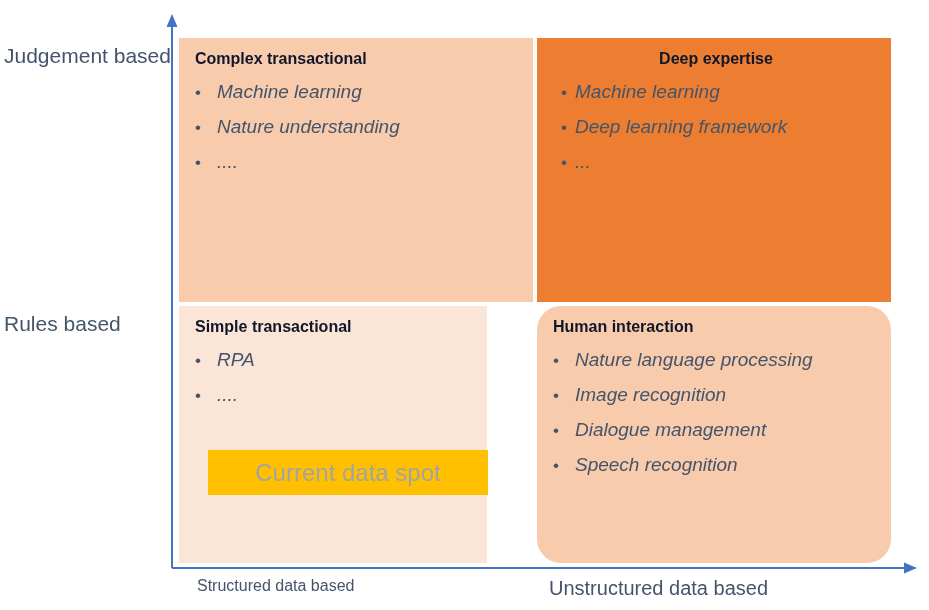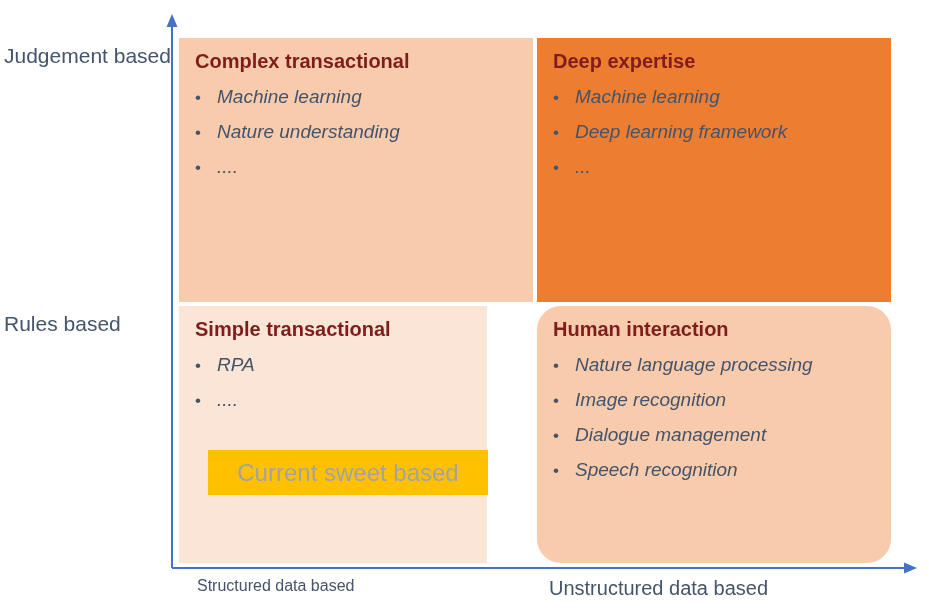--- a/index.html
+++ b/index.html
@@ -32,29 +32,29 @@
   .label-structured   { left: 197px; top: 577px; font-size: 16px; }
   .label-unstructured { left: 549px; top: 577px; font-size: 20px; }
 
   .quad {
     position: absolute;
     box-sizing: border-box;
     padding: 12px 12px 0 16px;
     color: #44546A;
   }
   .q-tl { left: 179px; top: 38px;  width: 354px; height: 264px; background: #F8CBAD; }
-  .q-tr { left: 537px; top: 38px;  width: 354px; height: 264px; background: #ED7D31; }
+  .q-tr { left: 537px; top: 38px;  width: 354px; height: 264px; background: #ED7D31; text-align: center; }
   .q-bl { left: 179px; top: 306px; width: 308px; height: 257px; background: #FBE5D6; }
   .q-br { left: 537px; top: 306px; width: 354px; height: 257px; background: #F8CBAD; border-radius: 24px; }
 
   .q-title {
-    font-size: 20px;
+    font-size: 16px;
     font-weight: bold;
     margin: 0 0 7px 0;
-    color: #7f1d1d;
+    color: #0f172a;
   }
   .q-list {
     list-style: none;
     margin: 0;
     padding: 0;
   }
   .q-list li {
     display: flex;
     align-items: baseline;
     line-height: 34px;
@@ -142,21 +142,21 @@
     <ul class="q-list">
       <li>
           <span class="dot">•</span>
           <span class="bt">RPA</span>
         </li>
       <li>
           <span class="dot">•</span>
           <span class="bt">....</span>
         </li>
     </ul>
-    <div class="callout">Current sweet based</div>
+    <div class="callout">Current data spot</div>
   </div>
 
   <div class="quad q-br">
     <div class="q-title">Human interaction</div>
     <ul class="q-list">
       <li>
           <span class="dot">•</span>
           <span class="bt">Nature language processing</span>
         </li>
       <li>

